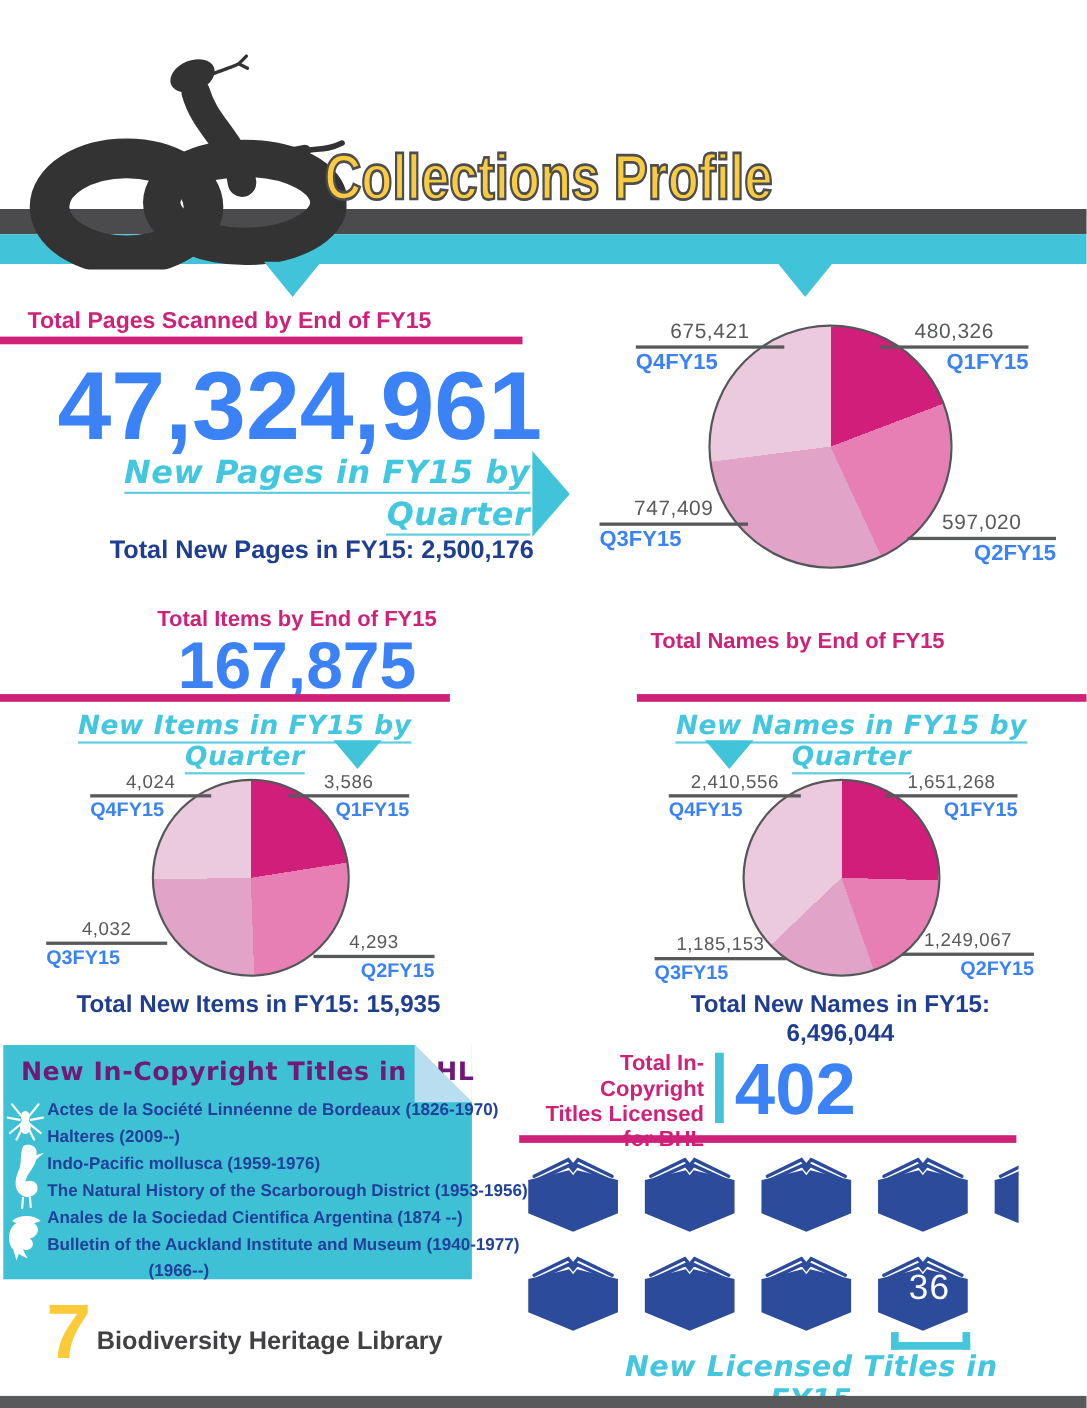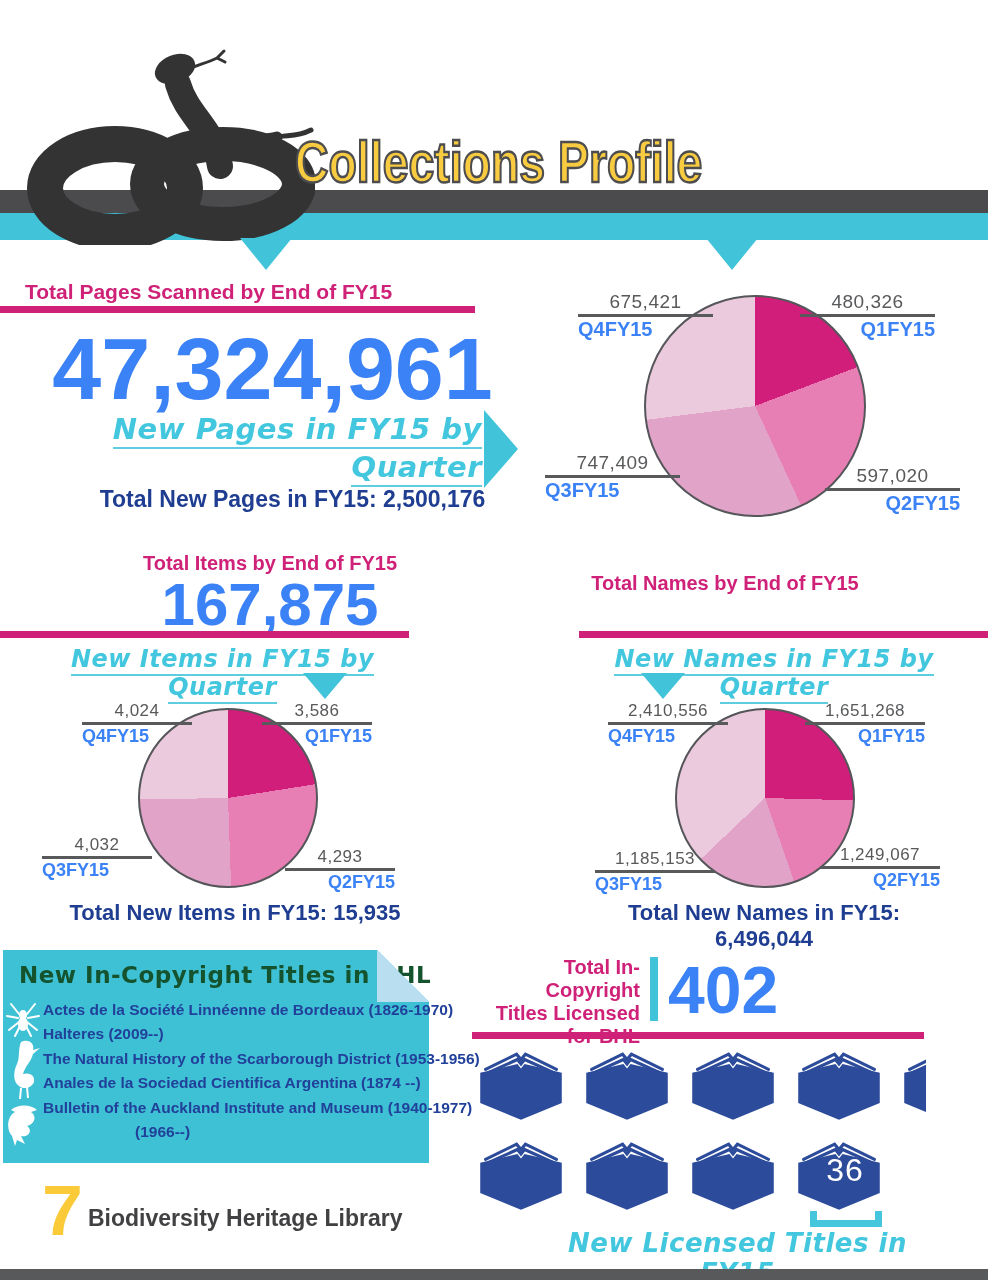--- a/index.html
+++ b/index.html
@@ -55,21 +55,21 @@
   }
   .copybox::before { 
     content:''; position:absolute; top:0; right:0;
     border-top:52px solid #ffffff; border-left:52px solid transparent;
   }
   .copybox::after { 
     content:''; position:absolute; top:0; right:0;
     border-bottom:52px solid #b9def0; border-right:52px solid transparent;
   }
   .copybox-title {
-    position:absolute; left:16px; top:12px; color:#14532d; font-weight:bold;
+    position:absolute; left:16px; top:12px; color:#701a75; font-weight:bold;
     font-size:23px; font-family:"DejaVu Sans", sans-serif; letter-spacing:0.5px; white-space:nowrap;
   }
   .copylist {
     position:absolute; left:40px; top:48px; width:382px;
     color:#21409a; font-weight:bold; font-size:15.5px; line-height:24.4px; list-style:none;
   }
   .copylist li { white-space:nowrap; }
   .copylist li.indent { padding-left:92px; }
   .lic-head { text-align:right; font-size:20px; line-height:23px; }
   .vbar-cyan { width:8px; height:64px; background:#41c4da; }
@@ -216,20 +216,21 @@
       <path fill="#ffffff" d="M14 4 C22 0 28 6 26 12 L33 10 L26 16 C24 24 18 28 16 36 C24 34 28 38 27 44 C25 50 16 52 12 48 C6 44 6 34 10 26 C13 20 11 10 14 4 Z"></path>
       <path stroke="#ffffff" stroke-width="2" d="M14 50 L13 61 M20 49 L21 60" fill="none"></path>
     </svg>
     <svg class="abs" style="left:4px; top:152px;" width="34" height="46" viewBox="0 0 34 46">
       <path fill="#ffffff" d="M4 8 C10 2 24 2 30 8 L24 10 C30 14 28 22 20 24 C26 28 22 36 14 34 L18 42 L10 38 L8 44 L5 34 C-1 28 0 14 8 10 Z"></path>
     </svg>
 
     <ul class="copylist">
       <li>Actes de la Société Linnéenne de Bordeaux (1826-1970)</li>
       <li>Halteres (2009--)</li>
+      <li>Indo-Pacific mollusca (1959-1976)</li>
       <li>The Natural History of the Scarborough District (1953-1956)</li>
       <li>Anales de la Sociedad Cientifica Argentina (1874 --)</li>
       <li>Bulletin of the Auckland Institute and Museum (1940-1977)</li>
       <li class="indent">(1966--)</li>
     </ul>
   </div>
 
   <div class="abs mag lic-head" style="left:472px; top:956px; width:168px;">
     <div>Total In-Copyright</div>
     <div>Titles Licensed</div>

